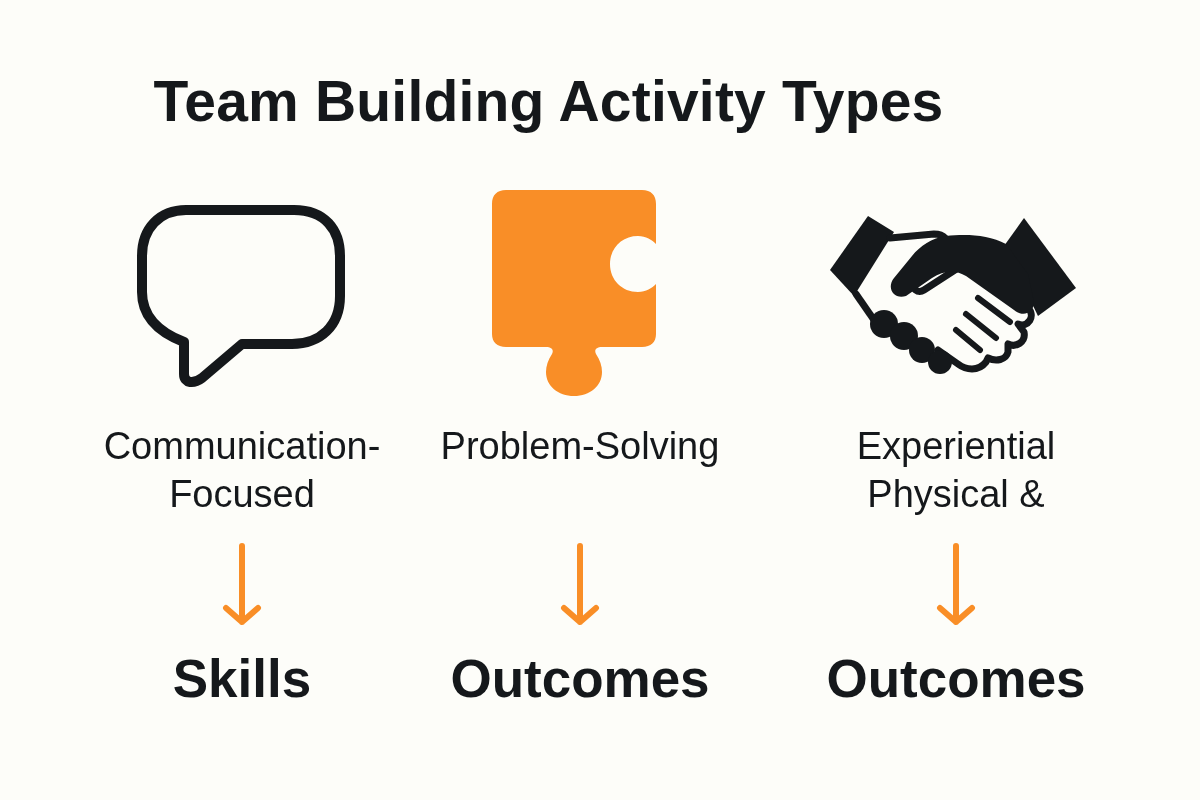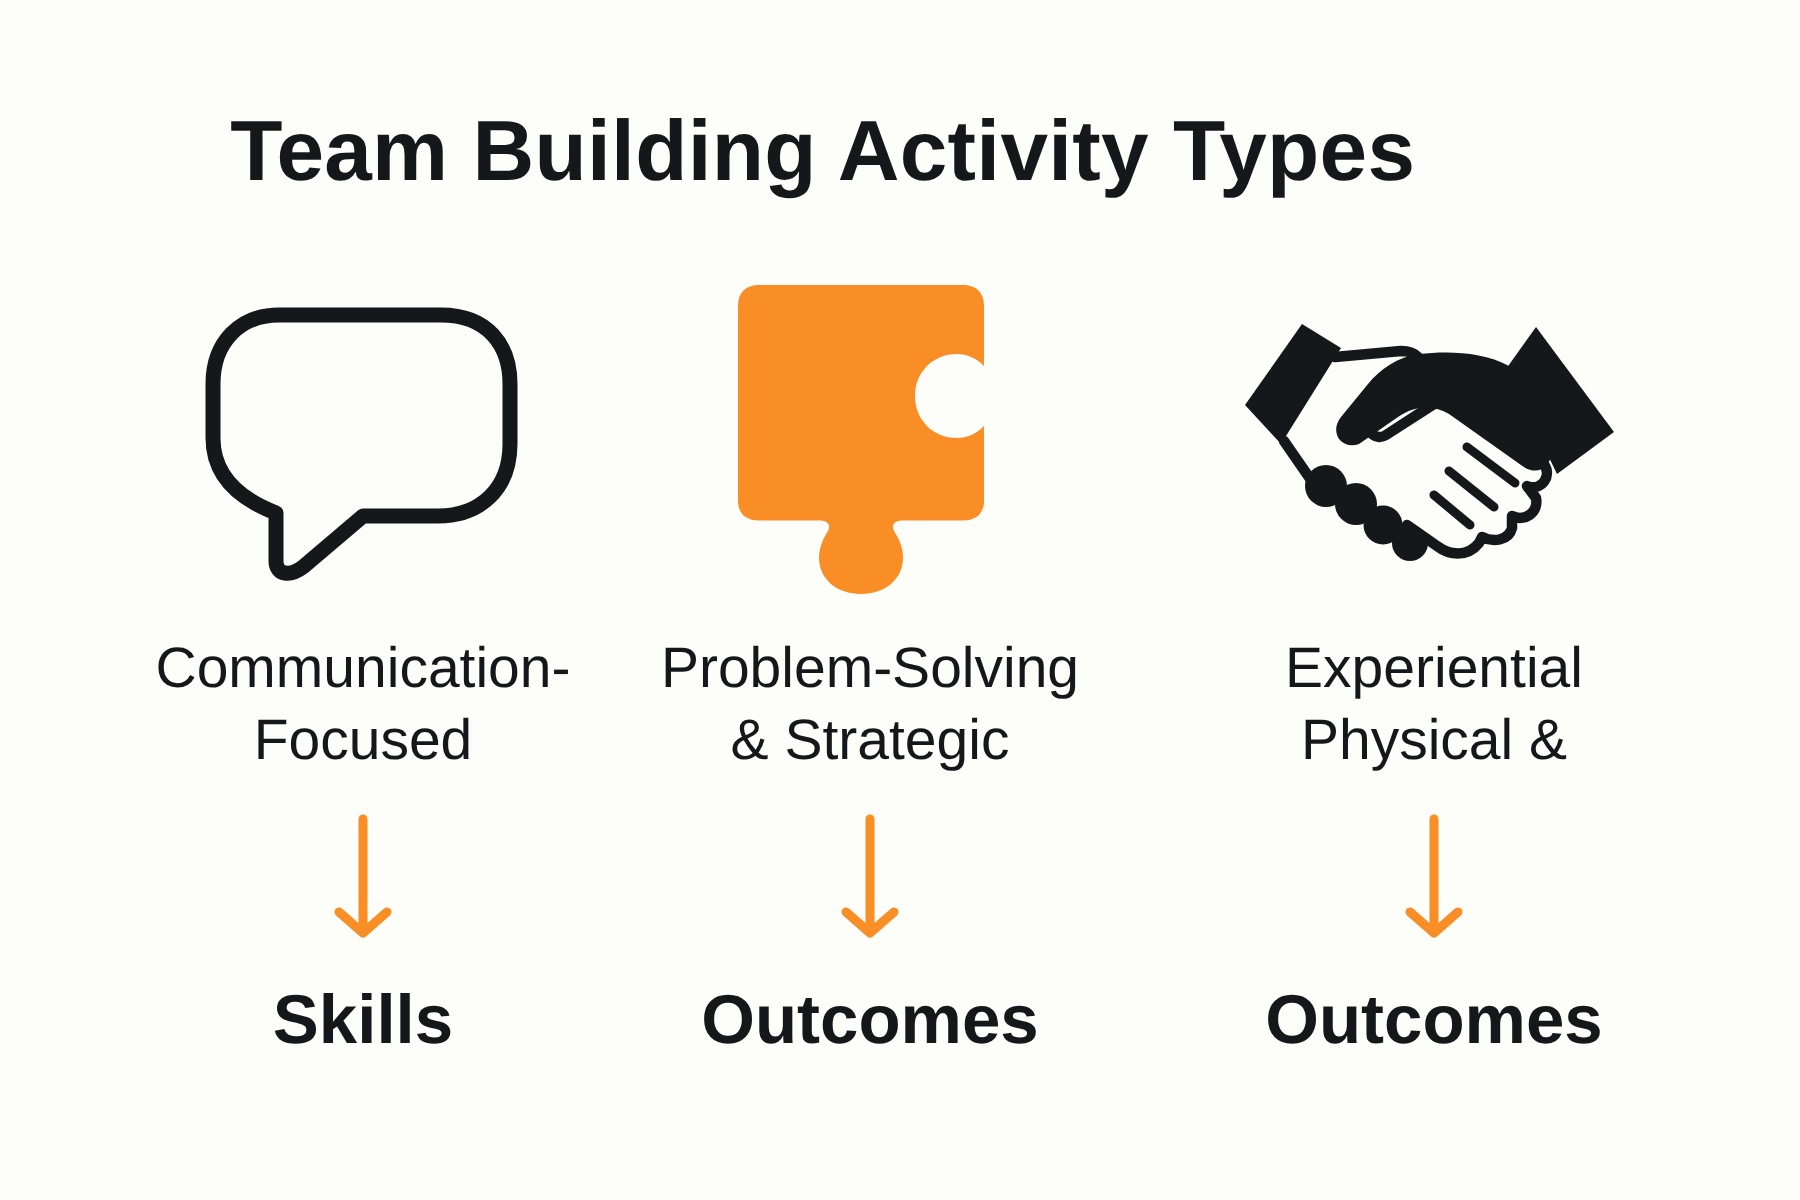--- a/index.html
+++ b/index.html
@@ -29,21 +29,21 @@
       font-size: 38px; font-weight: 400;
       line-height: 48px;
       top: 422px;
       white-space: nowrap;
     }
     .label span { display: block; }
     .arrow { position: absolute; }
     .result {
       position: absolute; left: 0; width: 100%;
       text-align: center;
-      font-size: 46px; font-weight: 700;
+      font-size: 53px; font-weight: 700;
       top: 654px; line-height: 50px;
       white-space: nowrap;
     }
   </style>
 </head>
 <body>
 
 <h1 class="title">Team Building Activity Types</h1>
 
 <div class="column" style="left:60px; width:364px;">
@@ -77,21 +77,20 @@
                C 110 172 112 178 112 184
                C 112 198 100 208 84 208
                C 68 208 56 198 56 184
                C 56 178 58 172 62 166
                C 64 162 62 159 56 159
                L 16 159 C 7 159 2 154 2 146 L 2 16 C 2 7 7 2 16 2 Z" fill="#f98e27"></path>
     </svg>
   </div>
   <div class="label">
     <span>Problem-Solving</span>
-    <span>&amp; Strategic</span>
   </div>
   <div class="arrow" style="left:160px; top:540px; width:40px; height:90px;">
     <svg width="40" height="90" viewBox="0 0 40 90">
       <path d="M 20 6 L 20 82 M 4 68 L 20 82 L 36 68" fill="none" stroke="#f98e27" stroke-width="6" stroke-linecap="round" stroke-linejoin="round"></path>
     </svg>
   </div>
   <div class="result">Outcomes</div>
 </div>
 
 <div class="column" style="left:776px; width:360px;">

